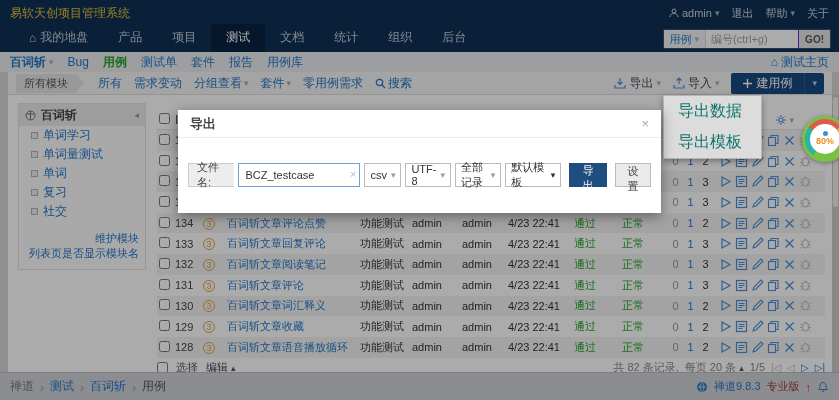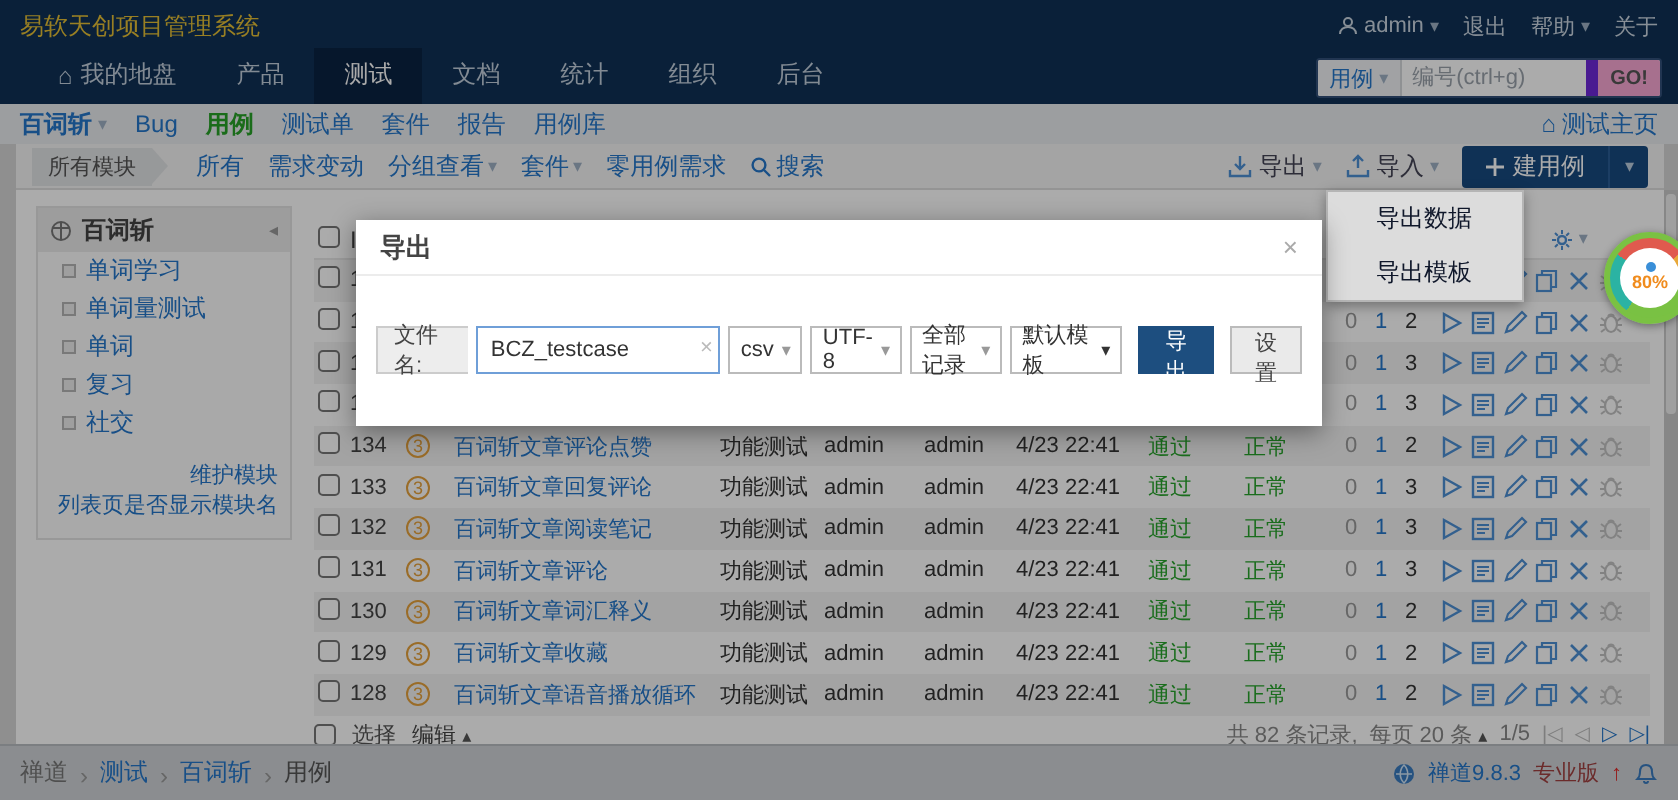--- a/index.html
+++ b/index.html
@@ -15,21 +15,21 @@
   .usermenu { display:flex; align-items:center; gap:12px; color:#c9d4e0; font-size:11px; }
   .usermenu .item { display:flex; align-items:center; gap:3px; cursor:pointer; }
   .caret { font-size:9px; color:#9fb0c4; }
   .tabsrow { height:26px; display:flex; align-items:flex-end; padding-left:14px; }
   .tab { padding:5px 15px 6px; color:#c2cedc; font-size:12px; cursor:pointer; display:flex; align-items:center; gap:4px; }
   .tab.active { background:#0a2342; color:#fff; }
   .searchbox { position:absolute; right:8px; top:29px; height:20px; display:flex; align-items:stretch; background:#fff; border:1px solid #32507a; border-radius:2px; overflow:hidden; z-index:2;}
   .searchbox .scope { background:#f0f2f5; color:#2476c9; font-size:11px; padding:2px 6px; display:flex; align-items:center; gap:3px; border-right:1px solid #d5d8dc; cursor:pointer;}
   .searchbox input { border:none; outline:none; width:92px; font-size:11px; padding:0 5px; color:#333; }
   .searchbox input::placeholder { color:#9aa2ab; }
-  .searchbox .go { background:#f9a8d4; color:#555; font-weight:bold; font-size:10px; padding:0 6px; display:flex; align-items:center; border-left:6px solid #6d28d9; cursor:pointer;}
+  .searchbox .go { background:#e5e5e5; color:#555; font-weight:bold; font-size:10px; padding:0 6px; display:flex; align-items:center; border-left:1px solid #6d28d9; cursor:pointer;}
   
   .subnav { position:absolute; top:52px; left:0; width:839px; height:20px; background:#e9ecef; display:flex; align-items:center; padding:0 10px; gap:14px; z-index:1;}
   .subnav a { color:#2476c9; text-decoration:none; cursor:pointer; }
   .subnav .product { font-weight:bold; display:flex; gap:3px; align-items:center;}
   .subnav .active { color:#27a127; font-weight:bold; }
   .subnav .spacer { flex:1; }
   .homelink { color:#2476c9; display:flex; align-items:center; gap:3px; cursor:pointer;}
   
   .panel { position:absolute; top:72px; left:8px; width:824px; height:300px; background:#fff; z-index:1; }
   .toolbar { position:absolute; top:0; left:0; right:0; height:23px; background:#f5f5f5; border-bottom:1px solid #ddd; display:flex; align-items:center; padding:0 8px; gap:12px; font-size:12px;}
@@ -106,21 +106,21 @@
   .fn-input { position:relative; }
   .fn-input input { width:122px; height:24px; border:1px solid #6f9fd8; outline:none; padding:0 16px 0 6px; font-size:11px; color:#333; }
   .fn-clear { position:absolute; right:4px; top:5px; color:#bbb; font-size:11px; cursor:pointer; }
   .sel { height:24px; border:1px solid #bbb; background:#fff; display:flex; align-items:center; justify-content:space-between; padding:0 5px; font-size:11px; color:#333; cursor:pointer; gap:4px;}
   .sel .chev { color:#999; font-size:9px; }
   .sel-format { width:42px; } .sel-encoding { width:52px; } .sel-records { width:54px; }
   .sel-template { width:66px; } .sel-template .chev { color:#333; }
   .btn-export { height:24px; background:#1d4e7f; color:#fff; border:none; padding:0 10px; font-size:11px; cursor:pointer; margin-left:4px;}
   .btn-settings { height:24px; background:#eaeaea; color:#444; border:1px solid #bbb; padding:0 8px; font-size:11px; cursor:pointer; margin-left:4px;}
   .export-menu { position:absolute; left:663px; top:95px; width:99px; background:#dcdcdc; border:1px solid #b5b5b5; box-shadow:0 2px 6px rgba(0,0,0,0.35); z-index:25; }
-  .export-menu .mi { padding:5px 24px; color:#0f172a; font-size:12px; cursor:pointer; }
+  .export-menu .mi { padding:5px 14px; color:#0f766e; font-size:16px; cursor:pointer; }
   
   .widget { position:absolute; left:802px; top:116px; width:46px; height:46px; border-radius:50%; z-index:40;
     background:conic-gradient(#e05a4e 0 14%, #e8a839 14% 26%, #79c143 26% 60%, #2bb3a3 60% 85%, #e05a4e 85% 100%);
     border:3px solid #7ac143; box-shadow:0 1px 4px rgba(0,0,0,0.4); }
   .widget .inner { position:absolute; left:5px; top:5px; width:30px; height:30px; background:#fff; border-radius:50%; }
   .widget .dot { position:absolute; left:18px; top:12px; width:5px; height:5px; background:#3a8fd8; border-radius:50%; }
   .widget .pct { position:absolute; left:0; top:17px; width:40px; text-align:center; color:#f08c1e; font-size:9px; font-weight:bold; }
   .icon-svg { display:inline-block; vertical-align:middle; }
 </style>
 </head>
@@ -145,20 +145,21 @@
       </span>
       <span class="item">关于</span>
     </div>
   </div>
   <div class="tabsrow">
     <span class="tab">
       <span>⌂</span>
       <span>我的地盘</span>
     </span>
     <span class="tab">产品</span>
+    <span class="tab">项目</span>
     <span class="tab active">测试</span>
     <span class="tab">文档</span>
     <span class="tab">统计</span>
     <span class="tab">组织</span>
     <span class="tab">后台</span>
   </div>
 </div>
 
 <div class="searchbox">
   <span class="scope">

